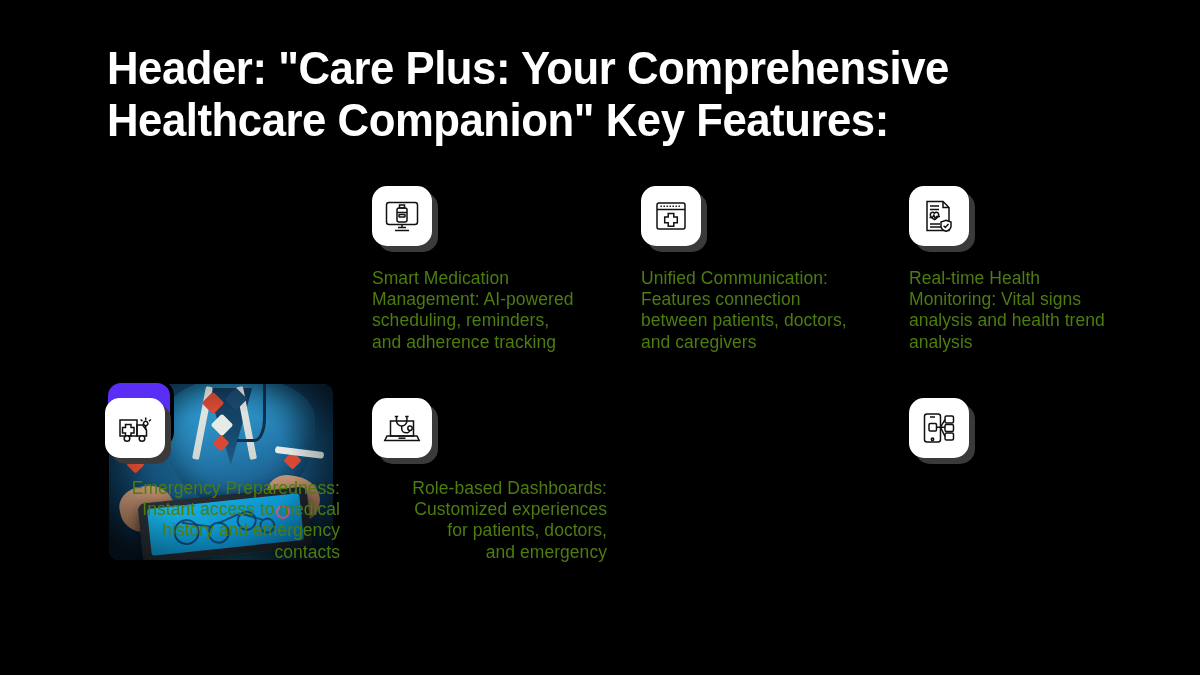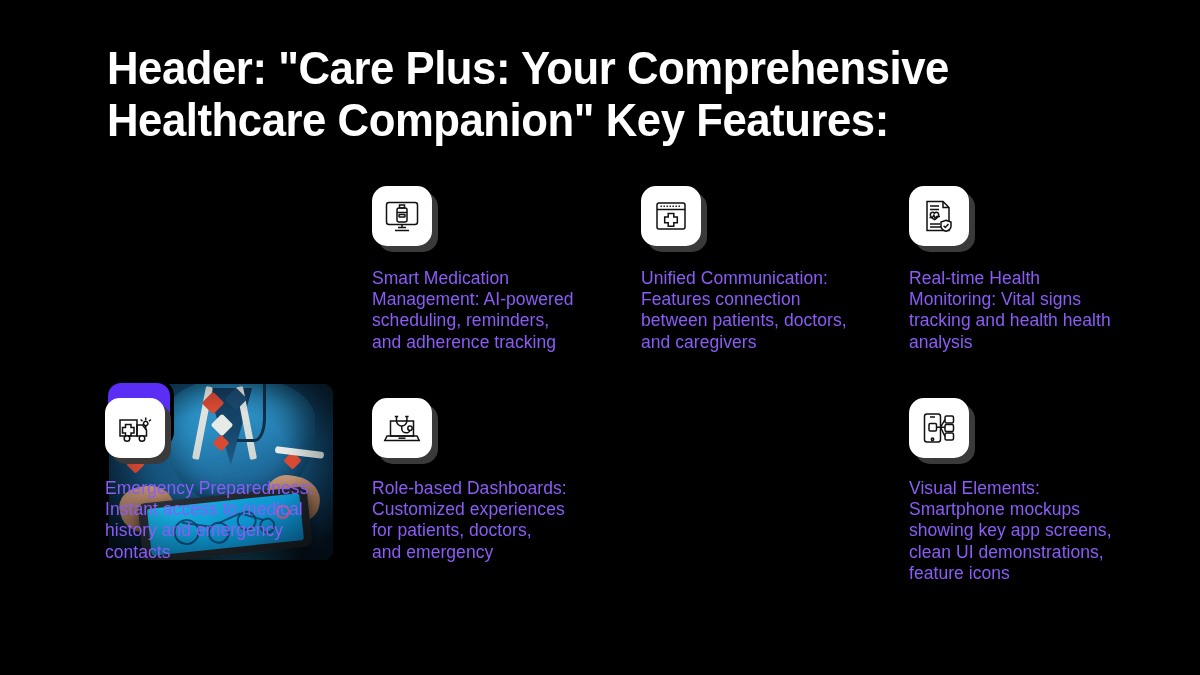--- a/index.html
+++ b/index.html
@@ -73,26 +73,26 @@
     justify-content:center;
   }
   .icon-tile svg { display:block; }
 
   
   .caption {
     margin-top:16px;
     font-family:"Liberation Sans Narrow","Liberation Sans", sans-serif;
     font-size:17.5px;
     line-height:21.2px;
-    color:#8b5cf6;
+    color:#4d7c0f;
     width:235px;
     white-space:pre-line;
     letter-spacing:0.05px;
   }
-  .row2 .caption { margin-top:14px; }
+  .row2 .caption { margin-top:14px;text-align:right; }
 
   
   .photo-card {
     position:absolute;
     border-radius:10px;
     overflow:hidden;
   }
 
   
   #photo1 {
@@ -316,21 +316,21 @@
               <path d="M10 9h9M10 12.5h9M10 27h10M10 30h13"></path>
               <path d="M14.5 16.2c1.6-1.7 4.2-.5 4.2 1.5 0 2.2-4.2 5-4.2 5s-4.2-2.8-4.2-5c0-2 2.6-3.2 4.2-1.5z"></path>
               <path d="M9.5 20.5h3l1.3-2.3 1.6 3.4 1.3-2.1h3.3"></path>
               <path d="M26 23.3l5 1.8v4.1c0 2.6-2.4 4.2-5 5.1-2.6-.9-5-2.5-5-5.1v-4.1z" fill="#fff"></path>
               <path d="M23.6 28.7l1.7 1.8 3.2-3.6"></path>
             </svg>
           </div>
         </div>
         <div class="caption">Real-time Health
 Monitoring: Vital signs
-tracking and health health
+analysis and health trend
 analysis</div>
       </div>
     </div>
 
     <div class="row row2">
 
       <div class="cell col0">
         <div class="icon-wrap">
           <div class="icon-shadow"></div>
           <div class="icon-tile">
@@ -382,21 +382,16 @@
               <path d="M10 8h5"></path>
               <circle cx="12.5" cy="30.2" r="1.2"></circle>
               <rect x="9" y="14.5" width="7.5" height="7.5" rx="1.2"></rect>
               <rect x="25" y="7" width="8.5" height="7" rx="1.5"></rect>
               <rect x="25" y="15.5" width="8.5" height="7" rx="1.5"></rect>
               <rect x="25" y="24" width="8.5" height="7" rx="1.5"></rect>
               <path d="M16.5 18.2h8.5M20.5 18.2l4.5-7.5M20.5 18.2l4.5 9.3"></path>
             </svg>
           </div>
         </div>
-        <div class="caption">Visual Elements:
-Smartphone mockups
-showing key app screens,
-clean UI demonstrations,
-feature icons</div>
       </div>
     </div>
   </div>
 </div>
 
 </body></html>

